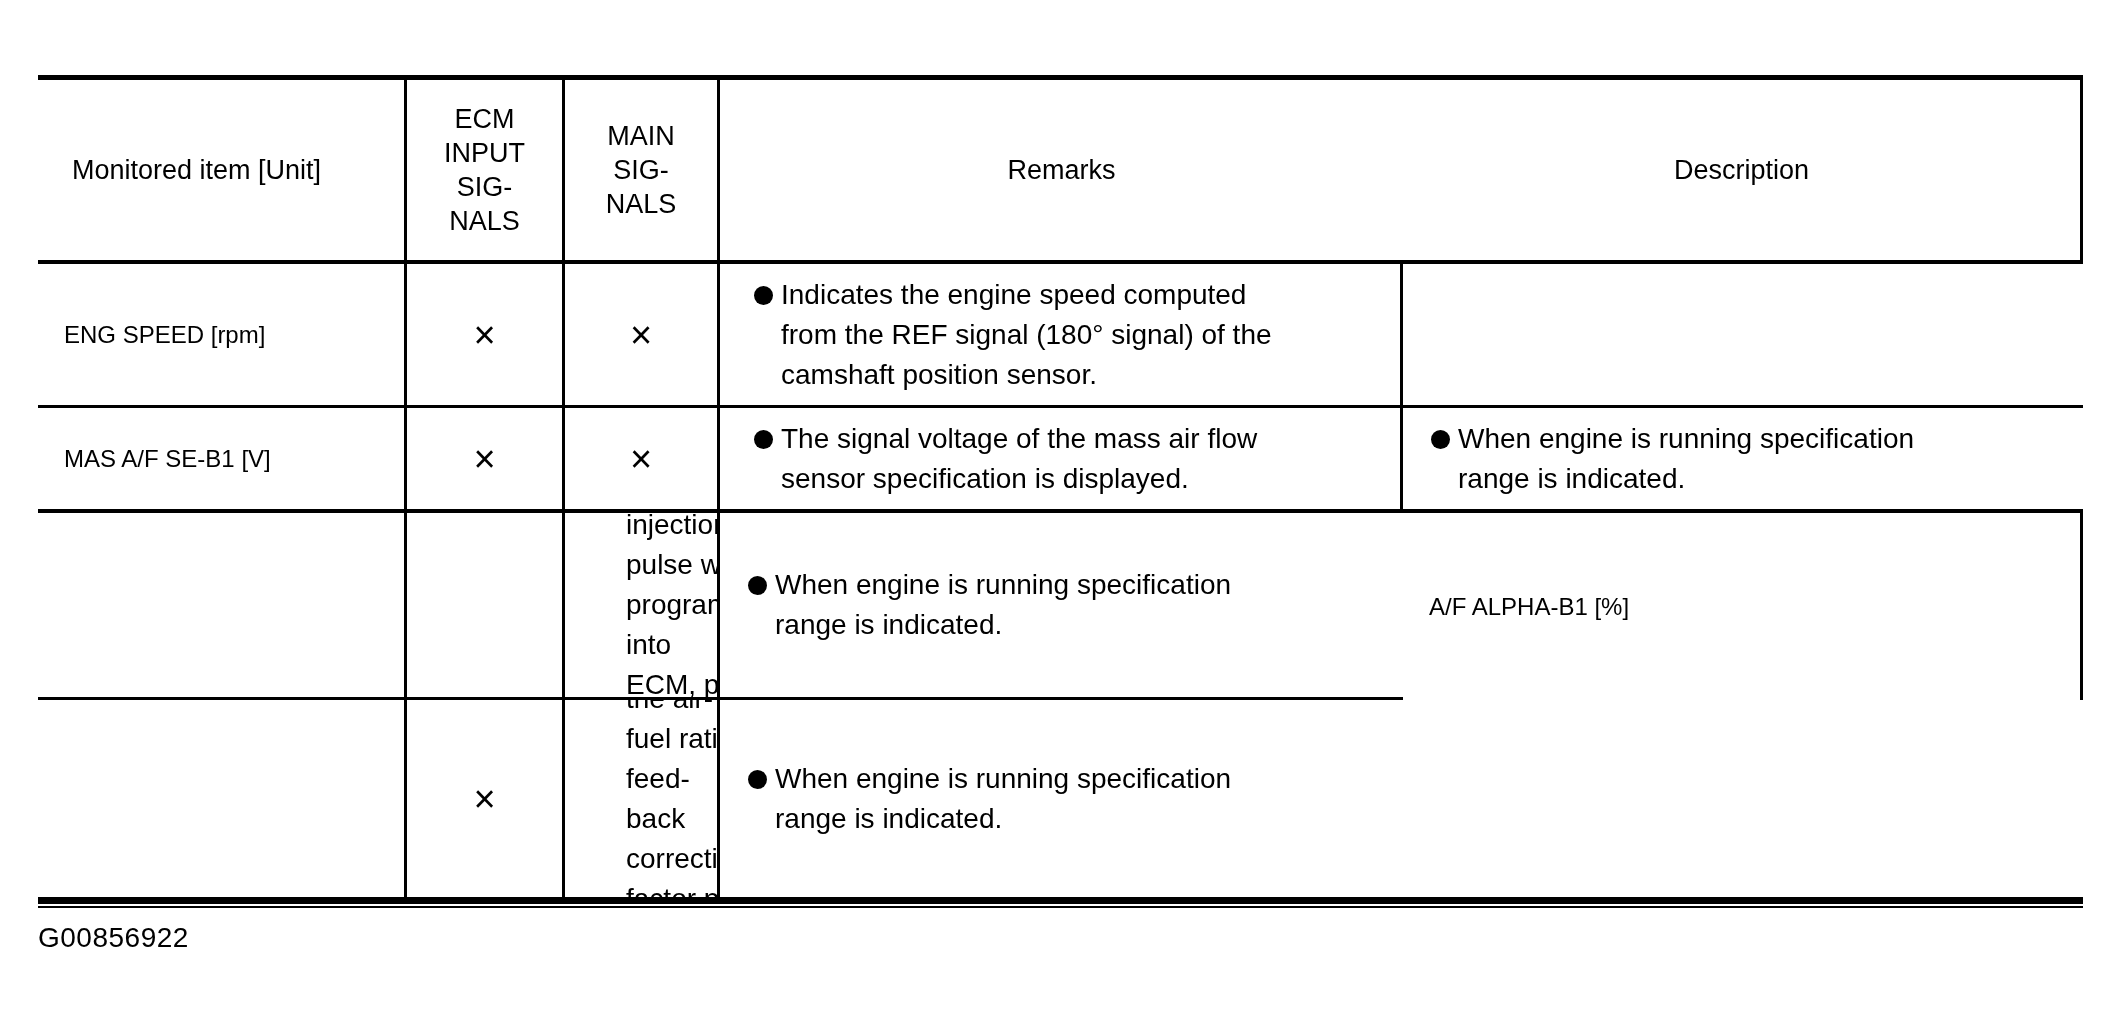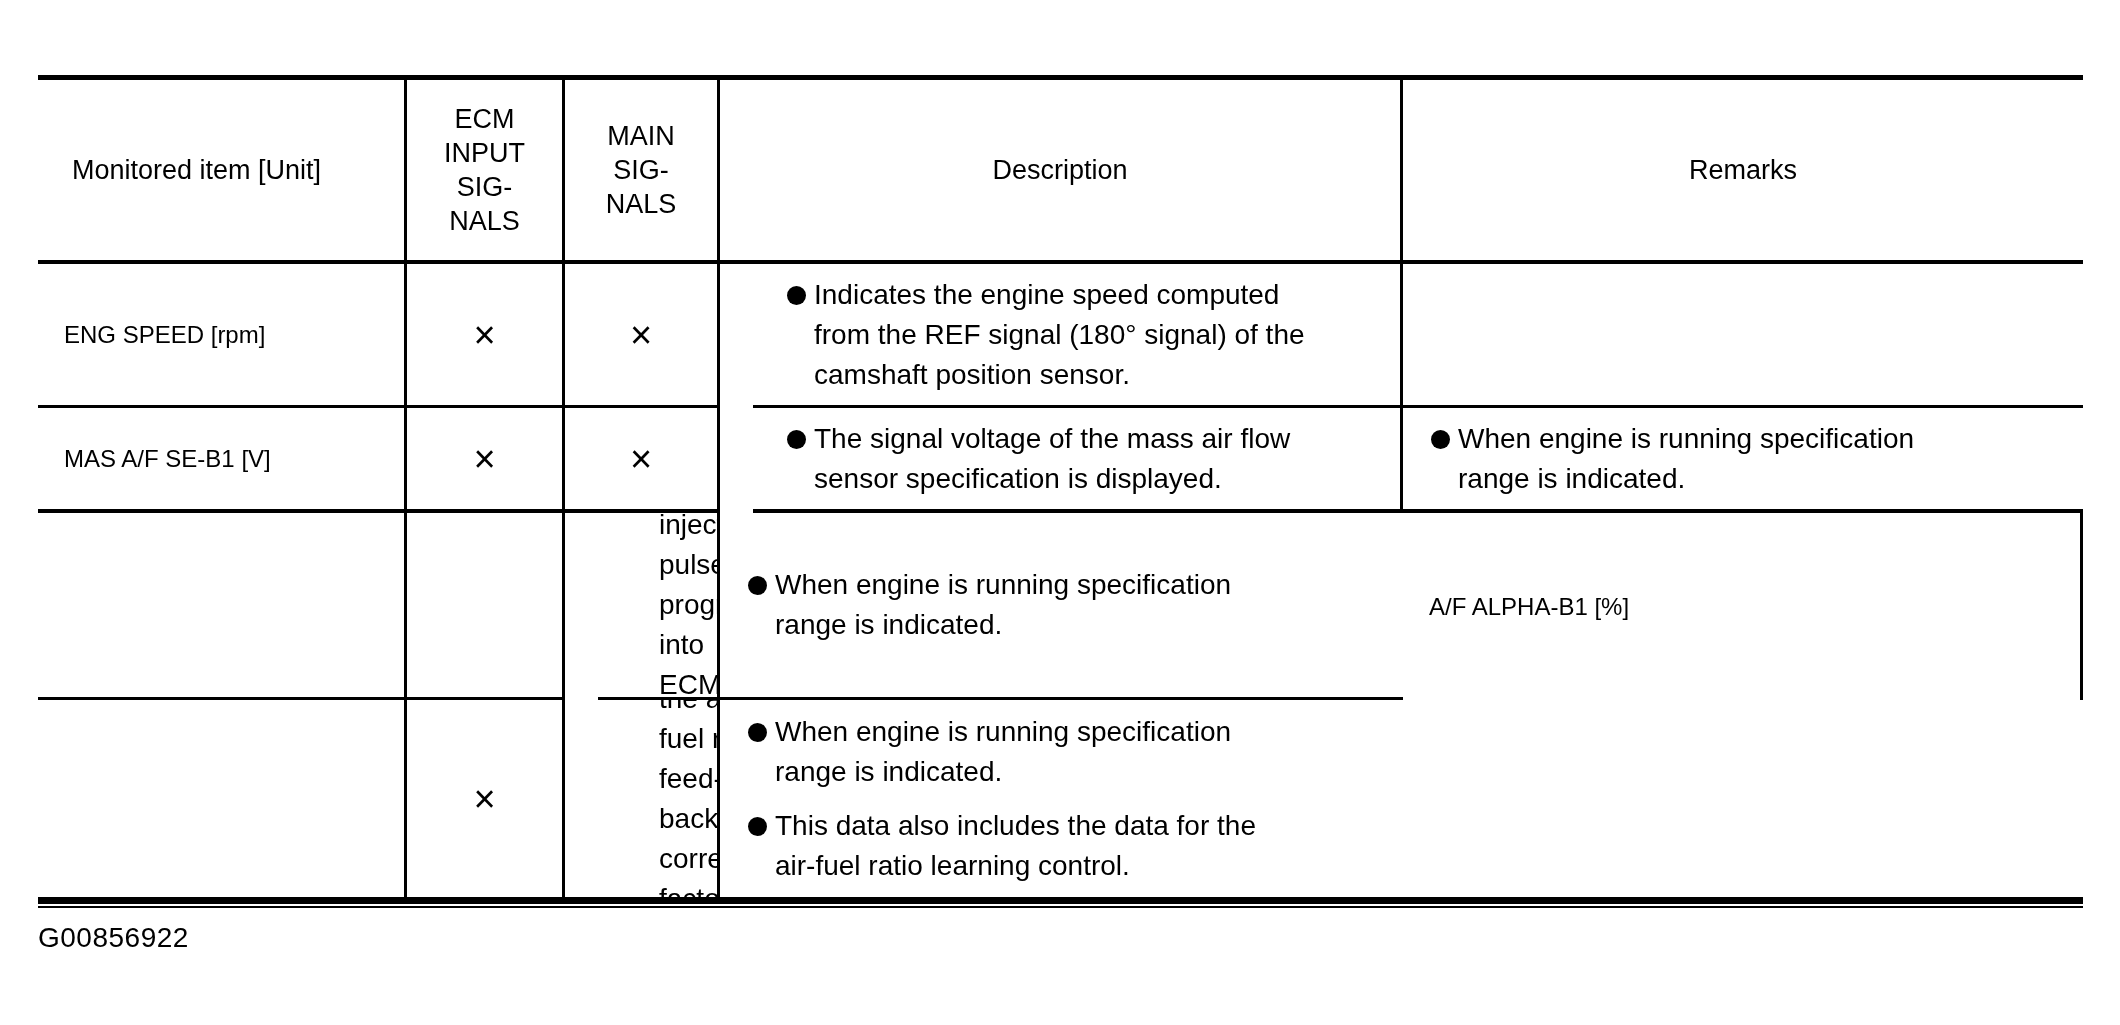--- a/index.html
+++ b/index.html
@@ -51,21 +51,21 @@
   .xcell{
     display:flex;align-items:center;justify-content:center;
     font-size:38px;line-height:1;
   }
 
   
   .bullets{
     display:flex;flex-direction:column;justify-content:center;
     row-gap:14px;
   }
-  .bullets.desc{padding-left:34px;padding-right:7px;margin-left:33px;}
+  .bullets.desc{padding-left:34px;padding-right:7px;}
   .bullets.rem{padding-left:28px;padding-right:8px;}
   .bullet-item{display:flex;align-items:flex-start;}
   .dot{
     flex:none;
     width:19px;height:19px;border-radius:50%;
     background:#000;
     margin-top:11px;margin-right:8px;
   }
   .btext{font-size:28px;line-height:40px;}
 
@@ -88,25 +88,25 @@
       <span class="lines">ECM
 INPUT
 SIG-
 NALS</span>
     </div>
     <div class="cell vr hb4 hcell">
       <span class="lines">MAIN
 SIG-
 NALS</span>
     </div>
+    <div class="cell hb4 hcell">
+      <span>Remarks</span>
+    </div>
     <div class="cell vr hb4 hcell">
       <span>Description</span>
-    </div>
-    <div class="cell hb4 hcell">
-      <span>Remarks</span>
     </div>
 
     <div class="cell vr hb3 item">
       <span class="lines">ENG SPEED [rpm]</span>
     </div>
     <div class="cell vr hb3 xcell">
       <span>×</span>
     </div>
     <div class="cell vr hb3 xcell">
       <span>×</span>
@@ -184,24 +184,19 @@
 back correction factor per cycle is indi-
 cated.</div>
       </div>
     </div>
     <div class="cell bullets rem">
       <div class="bullet-item">
         <span class="dot"></span>
         <div class="btext lines">When engine is running specification
 range is indicated.</div>
       </div>
-      <div class="bullet-item">
-        <span class="dot"></span>
-        <div class="btext lines">This data also includes the data for the
-air-fuel ratio learning control.</div>
-      </div>
     </div>
 
   </div>
 
   <div class="figure-id">G00856922</div>
 
 </div>
 
 </body></html>

